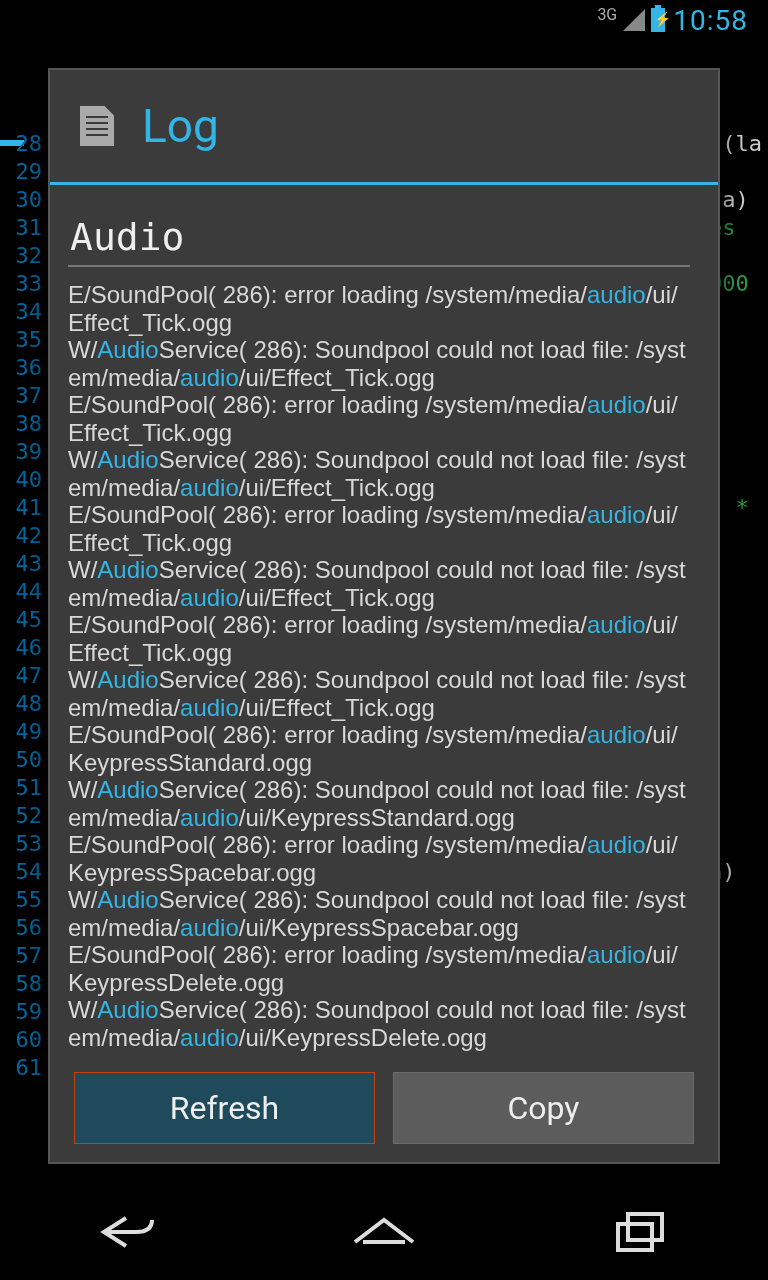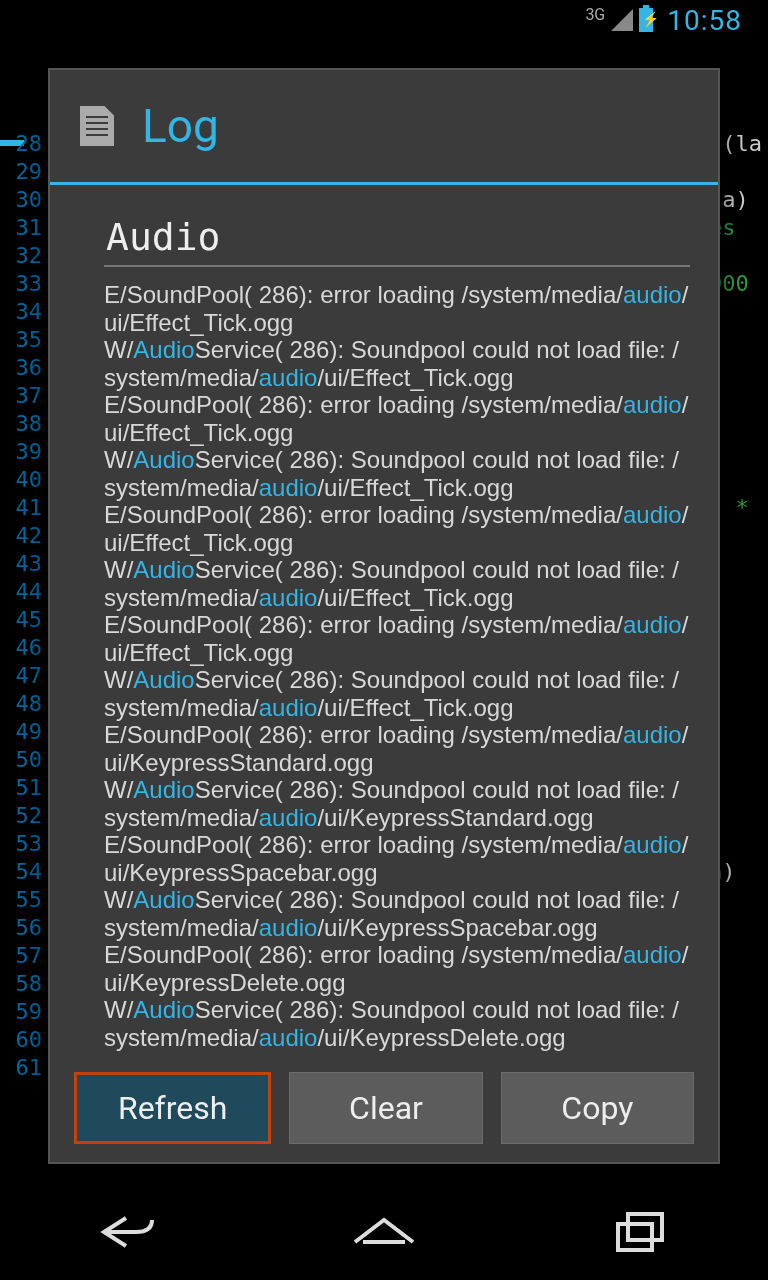--- a/index.html
+++ b/index.html
@@ -1,21 +1,21 @@
 <!DOCTYPE html>
 <html><head>
 <meta charset="utf-8">
 <style>
 * { margin: 0; padding: 0; box-sizing: border-box; }
 html, body { width: 768px; height: 1280px; overflow: hidden; background: #000; font-family: Roboto, "Helvetica Neue", Arial, sans-serif; }
 
 
-.status-bar { height: 40px; display: flex; align-items: center; justify-content: flex-end; padding: 0 26px; color: #33b5e5; font-size: 28px; gap: 6px; }
+.status-bar { height: 40px; display: flex; align-items: center; justify-content: flex-end; padding: 0 20px; color: #33b5e5; font-size: 28px; gap: 6px; }
 .status-bar .gray { color: #aaa; }
-.status-bar .time { font-weight: 400; margin-left: 8px; letter-spacing: 1px; }
+.status-bar .time { font-weight: 400; margin-left: 2px; letter-spacing: 1px; }
 .status-ico { display: inline-flex; align-items: center; }
 .tri { width: 0; height: 0; border-style: solid; border-width: 0 0 22px 22px; border-color: transparent transparent #888 transparent; }
 .batt { width: 14px; height: 24px; background: #33b5e5; position: relative; }
 .batt::before { content: ""; position: absolute; top: -3px; left: 4px; width: 6px; height: 3px; background: #33b5e5; }
 .bolt { position: absolute; left: 3px; top: 3px; font-size: 14px; color: #000; }
 
 
 .code-bg { position: absolute; top: 40px; left: 0; right: 0; bottom: 96px; background: #000; font-family: "DejaVu Sans Mono", Menlo, Consolas, monospace; font-size: 24px; color: #ccc; overflow: hidden; }
 .gutter { position: absolute; left: 2px; top: 90px; width: 40px; text-align: right; color: #0369a1; font-size: 22px; line-height: 28px; }
 .bg-text { position: absolute; right: 6px; top: 90px; text-align: left; font-size: 22px; line-height: 28px; color: #ccc; }
@@ -25,30 +25,30 @@
 
 .overlay { position: absolute; inset: 40px 0 96px 0; display: flex; align-items: flex-start; justify-content: center; }
 .dialog { margin-top: 28px; width: 672px; height: 1096px; background: #3b3b3b; border: 2px solid #555; display: flex; flex-direction: column; box-shadow: 0 8px 24px rgba(0,0,0,.7); }
 .dialog-title { display: flex; align-items: center; gap: 28px; height: 112px; padding: 0 30px; }
 .dialog-title span { color: #33b5e5; font-size: 46px; font-weight: 400; }
 .doc-icon { width: 34px; height: 40px; position: relative; }
 .doc-icon::before { content: ""; position: absolute; inset: 0; background: #aaa; clip-path: polygon(0 0, 72% 0, 100% 24%, 100% 100%, 0 100%); }
 .doc-icon::after { content: ""; position: absolute; left: 6px; right: 6px; top: 10px; height: 24px; background: repeating-linear-gradient(#3b3b3b 0 2px, transparent 2px 6px); }
 .hr { height: 3px; background: #33b5e5; margin: 0 0 14px 0; }
 
-.dialog-body { flex: 1; padding: 14px 28px 0 18px; overflow: hidden; display: flex; flex-direction: column; margin-left: 36px; }
+.dialog-body { flex: 1; padding: 14px 28px 0 18px; overflow: hidden; display: flex; flex-direction: column; }
 .filter { font-family: "DejaVu Sans Mono", Menlo, Consolas, monospace; font-size: 38px; color: #eee; background: transparent; border: none; border-bottom: 2px solid #777; padding: 2px 2px 6px 2px; width: 100%; outline: none; }
 
 .log { flex: 1; margin-top: 14px; overflow: hidden; color: #d8d8d8; font-size: 24px; line-height: 27.5px; font-family: Liberation Sans, sans-serif; word-break: break-all; }
 .hl { color: #33b5e5; }
 .log-entry { display: inline; }
 
 .buttons { display: flex; gap: 18px; padding: 16px 24px 18px 24px; }
 .btn { flex: 1; height: 72px; display: flex; align-items: center; justify-content: center; font-size: 32px; color: #eee; background: #5c5c5c; border: 1px solid #6a6a6a; }
-.btn.primary { background: #1f4a5c; border: 3px solid #c2410c; }
+.btn.primary { background: #1f4a5c; border: 1px solid #c2410c; }
 
 
 .navbar { position: absolute; bottom: 0; left: 0; right: 0; height: 96px; background: #000; display: flex; align-items: center; justify-content: space-around; }
 .nav-btn { width: 140px; height: 60px; display: flex; align-items: center; justify-content: center; color: #ddd; }
 .nav-btn svg { stroke: #ddd; fill: none; stroke-width: 4; }
 </style>
 </head>
 <body>
 
 <div class="status-bar">
@@ -135,21 +135,20 @@
           <div><div class="log-entry">E/SoundPool(  286): error loading /system/media/<span class="hl">audio</span>/ui/KeypressStandard.ogg</div></div>
           <div><div class="log-entry">W/<span class="hl">Audio</span>Service(  286): Soundpool could not load file: /system/media/<span class="hl">audio</span>/ui/KeypressStandard.ogg</div></div>
           <div><div class="log-entry">E/SoundPool(  286): error loading /system/media/<span class="hl">audio</span>/ui/KeypressSpacebar.ogg</div></div>
           <div><div class="log-entry">W/<span class="hl">Audio</span>Service(  286): Soundpool could not load file: /system/media/<span class="hl">audio</span>/ui/KeypressSpacebar.ogg</div></div>
           <div><div class="log-entry">E/SoundPool(  286): error loading /system/media/<span class="hl">audio</span>/ui/KeypressDelete.ogg</div></div>
           <div><div class="log-entry">W/<span class="hl">Audio</span>Service(  286): Soundpool could not load file: /system/media/<span class="hl">audio</span>/ui/KeypressDelete.ogg</div></div>
         </div>
     </div>
     <div class="buttons">
       <div class="btn primary">Refresh</div>
-      <div class="btn">Clear</div>
       <div class="btn">Copy</div>
     </div>
   </div>
 </div>
 
 <div class="navbar">
   <div class="nav-btn">
     <svg width="64" height="40" viewBox="0 0 64 40">
         <path d="M30 6 L8 20 L30 34 M8 20 H40 Q56 20 56 8"></path>
       </svg>

